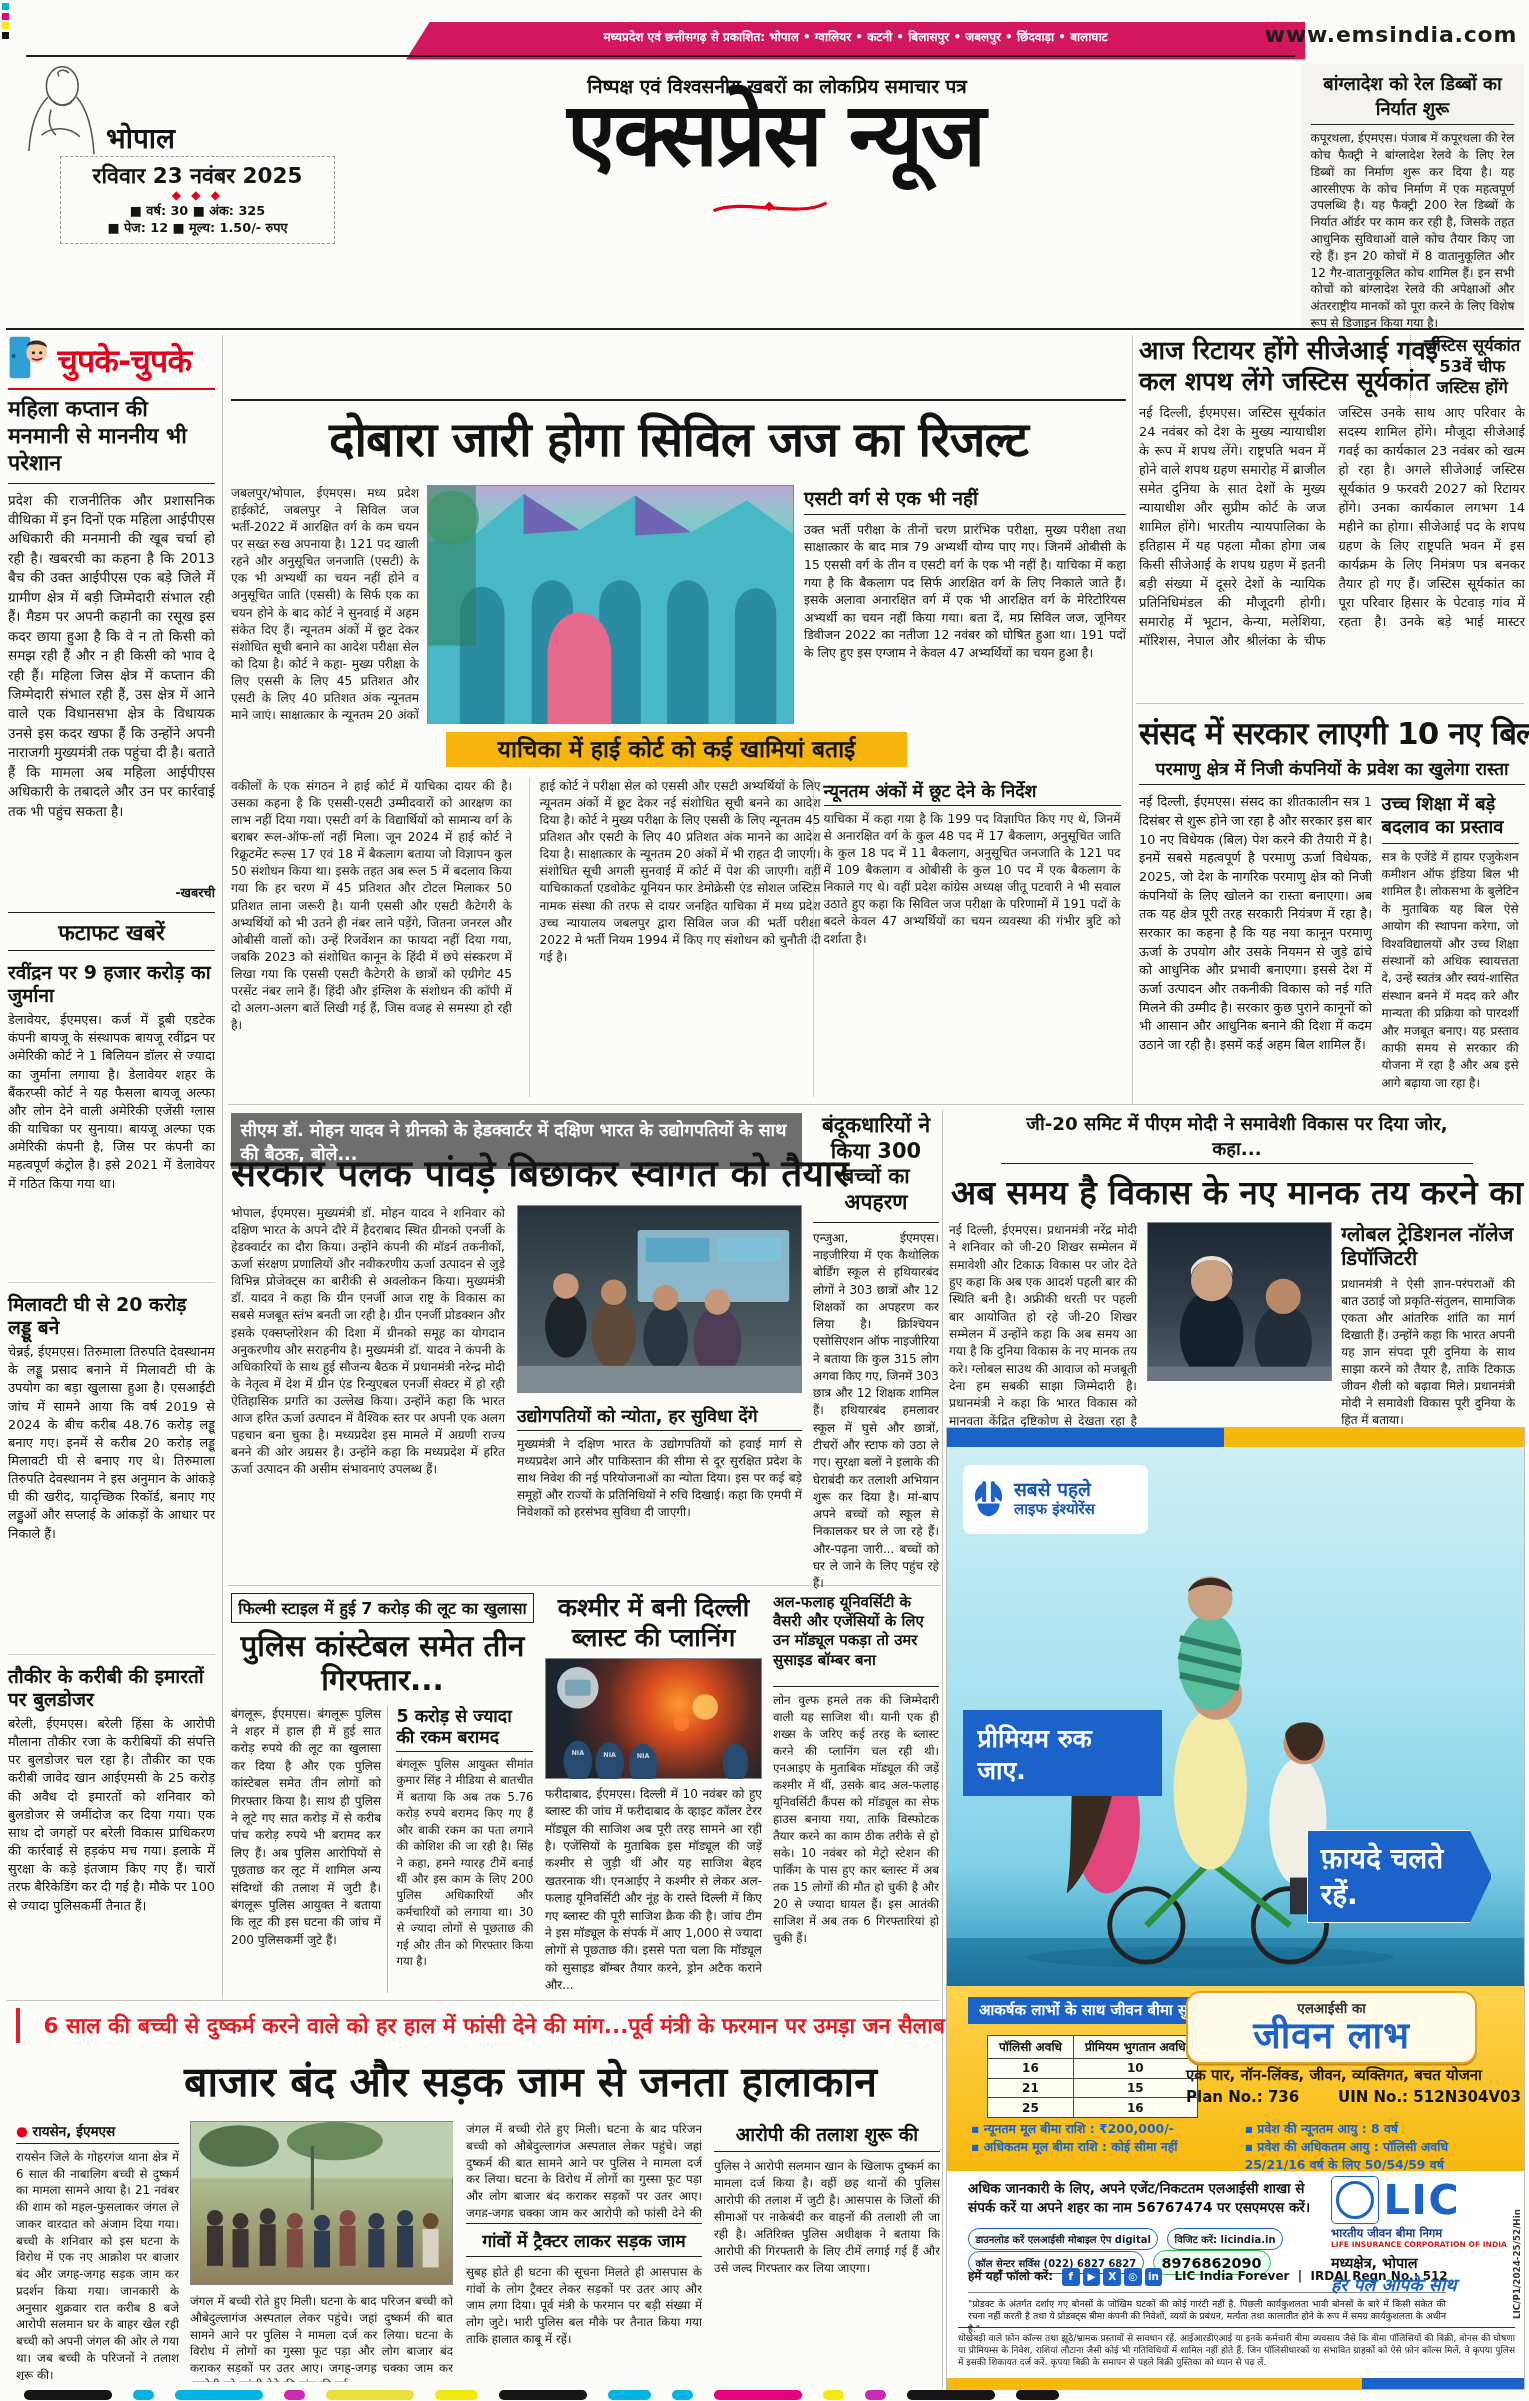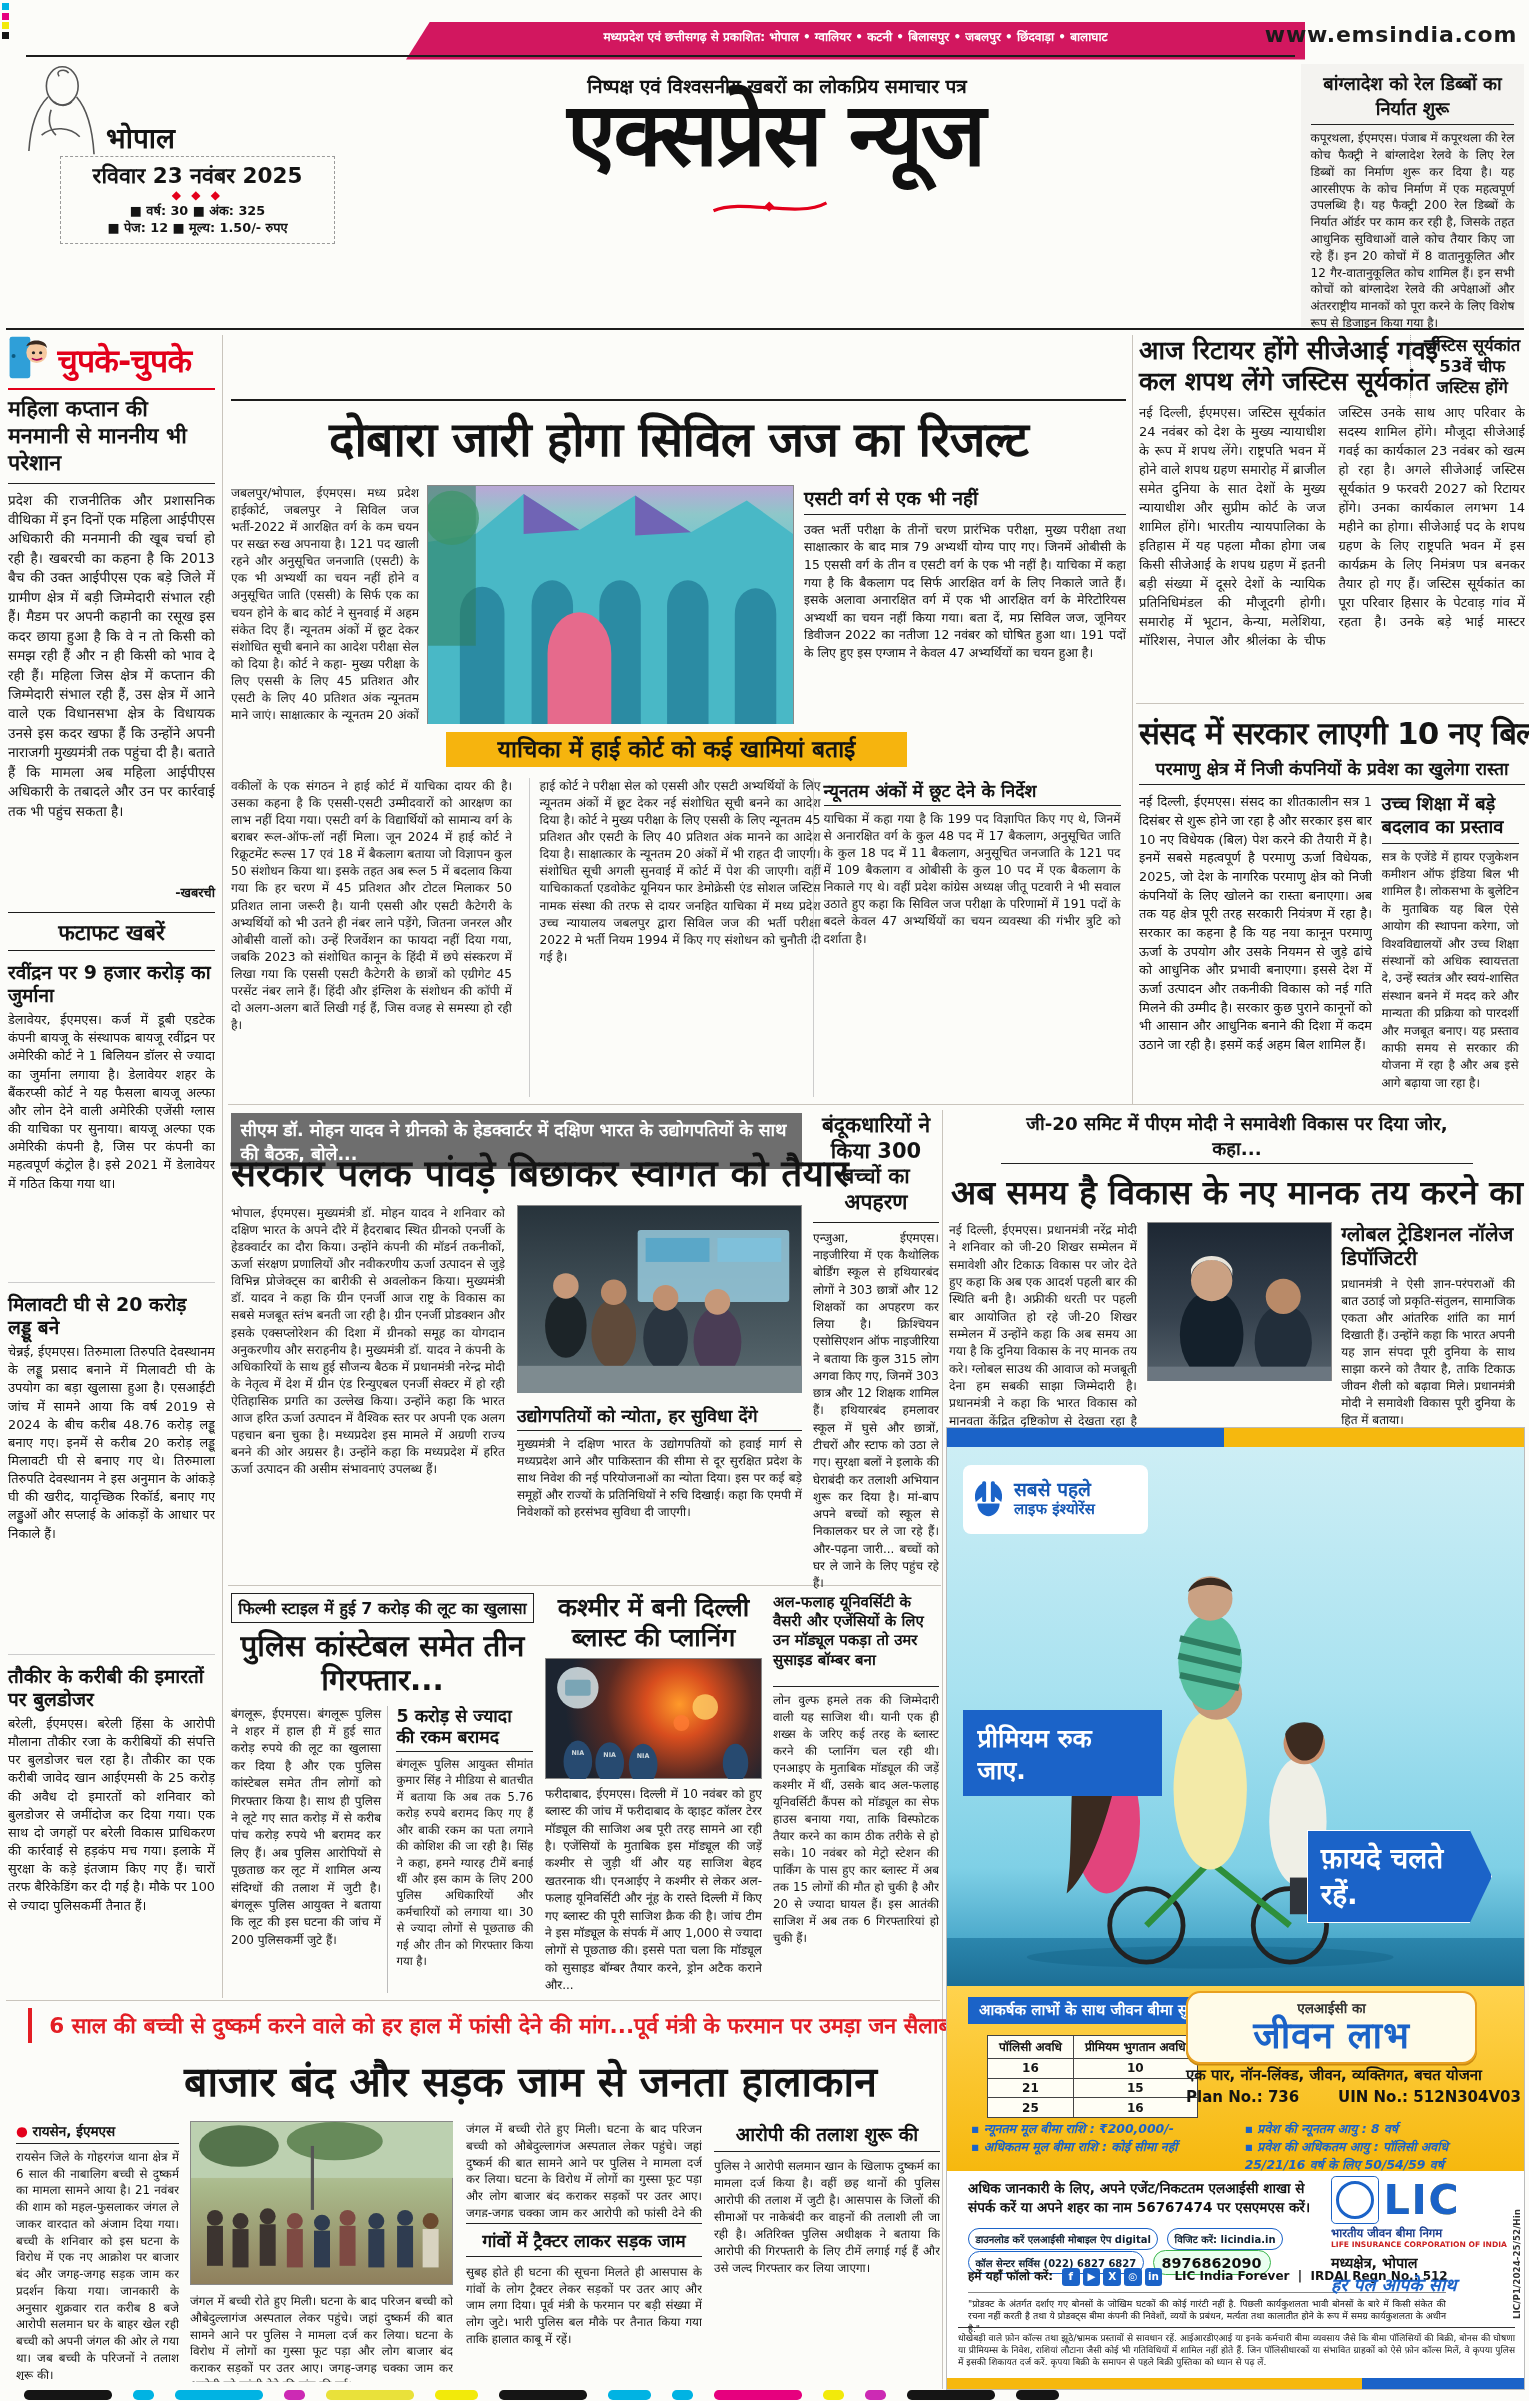--- a/index.html
+++ b/index.html
@@ -340,21 +340,21 @@
       </svg>
     </div>
     <div class="just clip" style="font-size:12px;line-height:1.45;margin-top:6.4px;height:223px;">फरीदाबाद, ईएमएस। दिल्ली में 10 नवंबर को हुए ब्लास्ट की जांच में फरीदाबाद के व्हाइट कॉलर टेरर मॉड्यूल की साजिश अब पूरी तरह सामने आ रही है। एजेंसियों के मुताबिक इस मॉड्यूल की जड़ें कश्मीर से जुड़ी थीं और यह साजिश बेहद खतरनाक थी। एनआईए ने कश्मीर से लेकर अल-फलाह यूनिवर्सिटी और नूंह के रास्ते दिल्ली में किए गए ब्लास्ट की पूरी साजिश क्रैक की है। जांच टीम ने इस मॉड्यूल के संपर्क में आए 1,000 से ज्यादा लोगों से पूछताछ की। इससे पता चला कि मॉड्यूल को सुसाइड बॉम्बर तैयार करने, ड्रोन अटैक कराने और...</div>
   </div>
 
   <div class="abs" style="left:773px;top:1593px;width:166px;height:399px;">
     <div style="font-size:15px;font-weight:900;line-height:1.28;border-bottom:1.6px solid #222;padding-bottom:16px;">अल-फलाह यूनिवर्सिटी के वैसरी और एजेंसियों के लिए उन मॉड्यूल पकड़ा तो उमर सुसाइड बॉम्बर बना</div>
     <div class="just clip" style="font-size:11.8px;line-height:1.44;margin-top:5.6px;height:319px;">लोन वुल्फ हमले तक की जिम्मेदारी वाली यह साजिश थी। यानी एक ही शख्स के जरिए कई तरह के ब्लास्ट करने की प्लानिंग चल रही थी। एनआइए के मुताबिक मॉड्यूल की जड़ें कश्मीर में थीं, उसके बाद अल-फलाह यूनिवर्सिटी कैंपस को मॉड्यूल का सेफ हाउस बनाया गया, ताकि विस्फोटक तैयार करने का काम ठीक तरीके से हो सके। 10 नवंबर को मेट्रो स्टेशन की पार्किंग के पास हुए कार ब्लास्ट में अब तक 15 लोगों की मौत हो चुकी है और 20 से ज्यादा घायल हैं। इस आतंकी साजिश में अब तक 6 गिरफ्तारियां हो चुकी हैं।</div>
   </div>
 
-  <div class="abs red-banner" style="left:28px;top:2008px;width:914px;">6 साल की बच्ची से दुष्कर्म करने वाले को हर हाल में फांसी देने की मांग...पूर्व मंत्री के फरमान पर उमड़ा जन सैलाब</div>
+  <div class="abs red-banner" style="left:16px;top:2008px;width:914px;text-align:right;">6 साल की बच्ची से दुष्कर्म करने वाले को हर हाल में फांसी देने की मांग...पूर्व मंत्री के फरमान पर उमड़ा जन सैलाब</div>
   <div class="abs ctr" style="left:128px;top:2052px;width:805px;font-size:41px;font-weight:900;white-space:nowrap;">बाजार बंद और सड़क जाम से जनता हालाकान</div>
 
   <div class="abs" style="left:16px;top:2121px;width:163px;height:263px;">
     <div class="byline-red">रायसेन, ईएमएस</div>
     <div class="just clip" style="font-size:11.8px;line-height:1.42;margin-top:4.8px;height:231px;">रायसेन जिले के गोहरगंज थाना क्षेत्र में 6 साल की नाबालिग बच्ची से दुष्कर्म का मामला सामने आया है। 21 नवंबर की शाम को महल-फुसलाकर जंगल ले जाकर वारदात को अंजाम दिया गया। बच्ची के शनिवार को इस घटना के विरोध में एक नए आक्रोश पर बाजार बंद और जगह-जगह सड़क जाम कर प्रदर्शन किया गया। जानकारी के अनुसार शुक्रवार रात करीब 8 बजे आरोपी सलमान घर के बाहर खेल रही बच्ची को अपनी जंगल की ओर ले गया था। जब बच्ची के परिजनों ने तलाश शुरू की।</div>
   </div>
 
   <div class="photo" style="left:190px;top:2121px;width:263px;height:164px;background:linear-gradient(180deg,#cfd8c2 0%,#a9b98a 40%,#8f7f5c 100%);">
     <svg width="262" height="163" viewBox="0 0 328 204" preserveAspectRatio="none">
       <rect x="0" y="0" width="328" height="70" fill="#bcd0b0"></rect>
@@ -467,21 +467,21 @@
       </tbody>
         </table>
       <div class="jl-badge">
         <div class="pre">एलआईसी का</div>
         <div class="name">जीवन लाभ</div>
       </div>
       <div style="position:absolute;left:239px;top:78px;width:319px;font-size:15px;font-weight:900;">एक पार, नॉन-लिंक्ड, जीवन, व्यक्तिगत, बचत योजना</div>
       <div style="position:absolute;left:239px;top:102px;width:144px;font-size:15px;font-weight:800;">Plan No.: 736</div>
       <div style="position:absolute;left:391px;top:102px;width:183px;font-size:15px;font-weight:800;">UIN No.: 512N304V03</div>
       <div class="bullets">
-        <div style="display:flex;gap:37px;font-style:italic;">
+        <div style="display:flex;gap:37px;">
           <div style="width:239px;"><span>▪</span> <span>न्यूनतम मूल बीमा राशि : ₹200,000/-</span><br><span>▪</span> <span>अधिकतम मूल बीमा राशि : कोई सीमा नहीं</span></div>
           <div style="width:263px;"><span>▪</span> <span>प्रवेश की न्यूनतम आयु : 8 वर्ष</span><br><span>▪</span> <span>प्रवेश की अधिकतम आयु : पॉलिसी अवधि 25/21/16 वर्ष के लिए 50/54/59 वर्ष</span></div>
         </div>
       </div>
     </div>
 
     <div class="white">
       <div style="position:absolute;left:21px;top:8px;width:343px;font-size:13.6px;font-weight:800;line-height:1.4;">अधिक जानकारी के लिए, अपने एजेंट/निकटतम एलआईसी शाखा से संपर्क करें या अपने शहर का नाम 56767474 पर एसएमएस करें।</div>
       <div style="position:absolute;left:21px;top:57px;width:446px;">
         <span class="pill">डाउनलोड करें एलआईसी मोबाइल ऐप digital</span>

